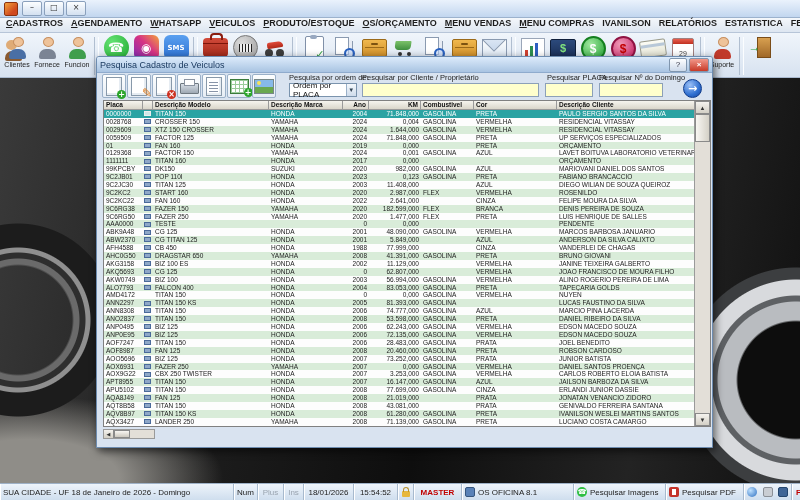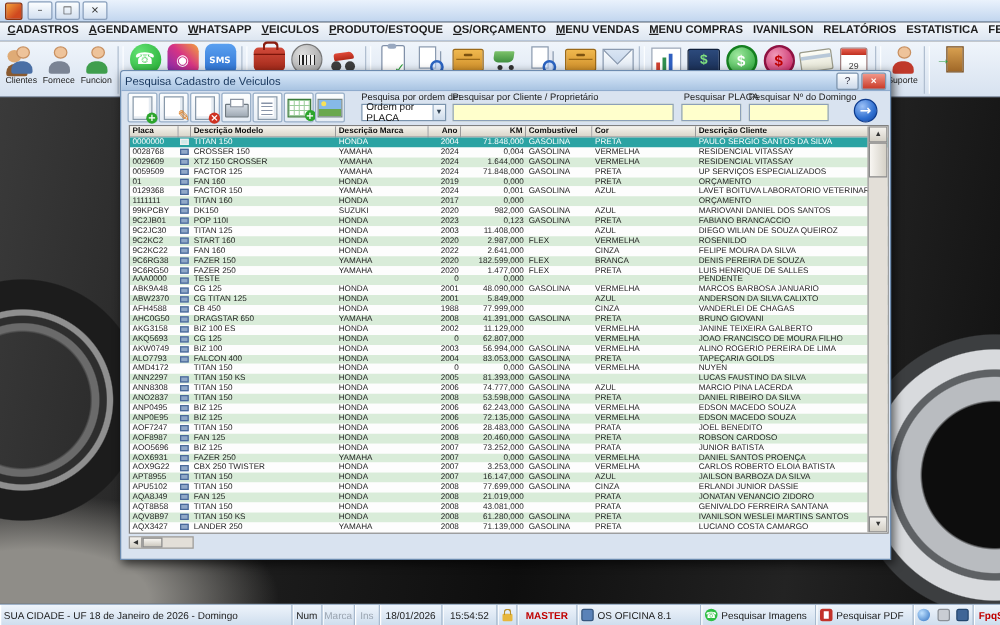--- a/index.html
+++ b/index.html
@@ -974,29 +974,29 @@
     <div class="hscroll">
       <div class="hsb">◀</div>
       <div class="hthumb"></div>
     </div>
 
   </div>
 
   <div class="statusbar">
     <div class="seg" style="width:234px;">SUA CIDADE  - UF 18 de Janeiro de 2026 - Domingo</div>
     <div class="seg" style="width:24px;justify-content:center;">Num</div>
-    <div class="seg dim" style="width:26px;justify-content:center;">Marca</div>
+    <div class="seg dim" style="width:26px;justify-content:center;">Plus</div>
     <div class="seg dim" style="width:20px;justify-content:center;">Ins</div>
     <div class="seg" style="width:50px;justify-content:center;">18/01/2026</div>
     <div class="seg" style="width:44px;justify-content:center;">15:54:52</div>
     <div class="seg" style="width:16px;justify-content:center;">
         <i class="mi-lock"></i>
       </div>
     <div class="seg red" style="width:48px;justify-content:center;">MASTER</div>
-    <div class="seg" style="width:99px;">
+    <div class="seg" style="width:112px;">
       <i class="mi mi-pc"></i>
       <span>OS OFICINA 8.1</span>
     </div>
     <div class="seg" style="width:92px;">
       <i class="mi mi-wa">☎</i>
       <span>Pesquisar Imagens</span>
     </div>
     <div class="seg" style="width:78px;">
       <i class="mi mi-pdf"></i>
       <span>Pesquisar PDF</span>

